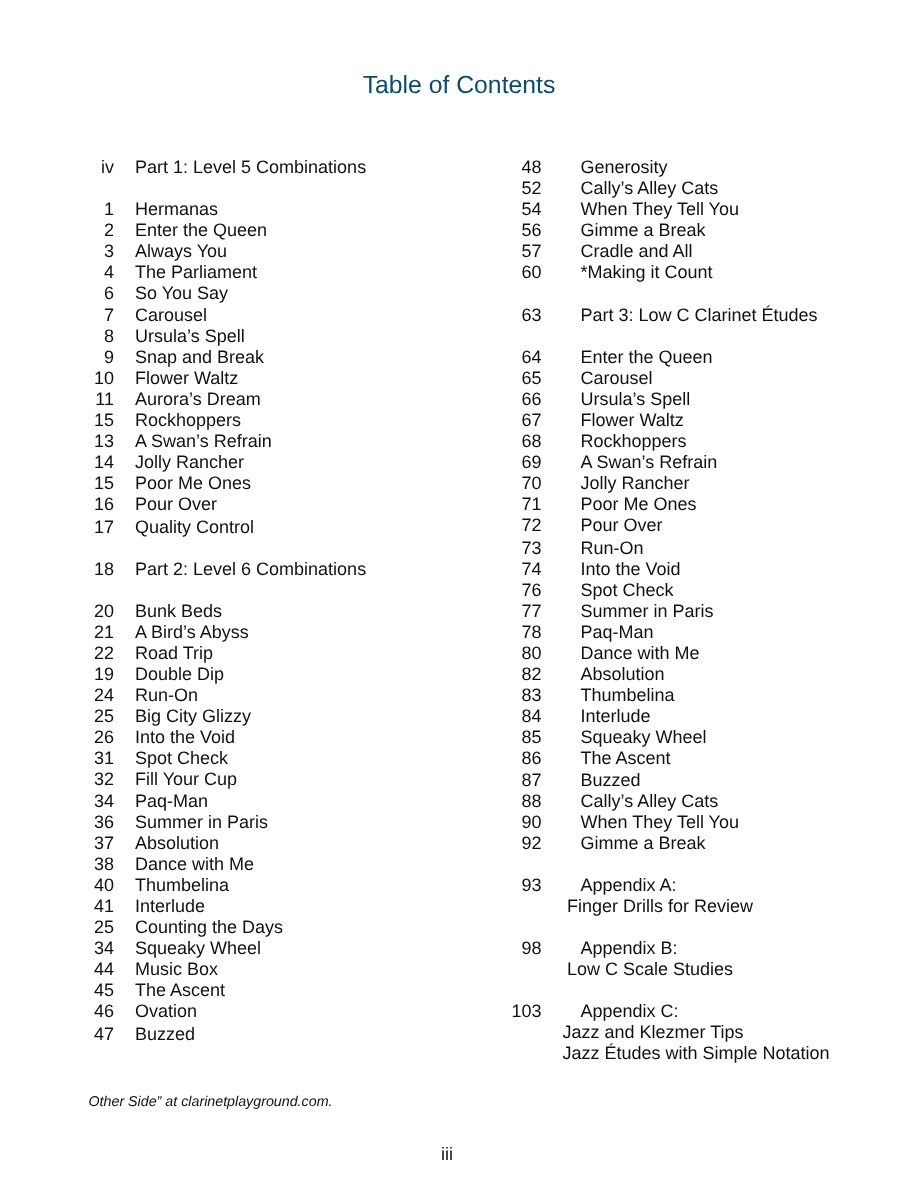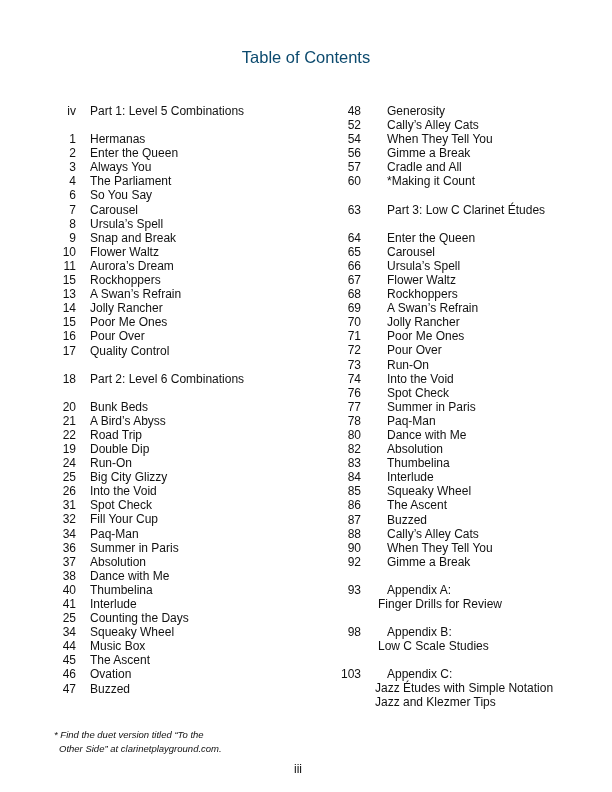--- a/index.html
+++ b/index.html
@@ -328,22 +328,21 @@
     <div class="row heading">
       <span class="num">98</span>
       <span class="entry">Appendix B:</span>
     </div>
     <div class="sub">Low C Scale Studies</div>
     <div class="gap"></div>
     <div class="row heading">
       <span class="num">103</span>
       <span class="entry">Appendix C:</span>
     </div>
+    <div class="sub shift">Jazz and Klezmer Tips</div>
     <div class="sub shift">Jazz Études with Simple Notation</div>
-    <div class="sub shift">Jazz and Klezmer Tips</div>
   </div>
 
 <div class="footnote">
-  <div><span>*</span> <span>Find the duet version titled “To the</span></div>
   <div class="line2">Other Side” at clarinetplayground.com.</div>
 </div>
 
 <div class="pagenum">iii</div>
 
 </body></html>

